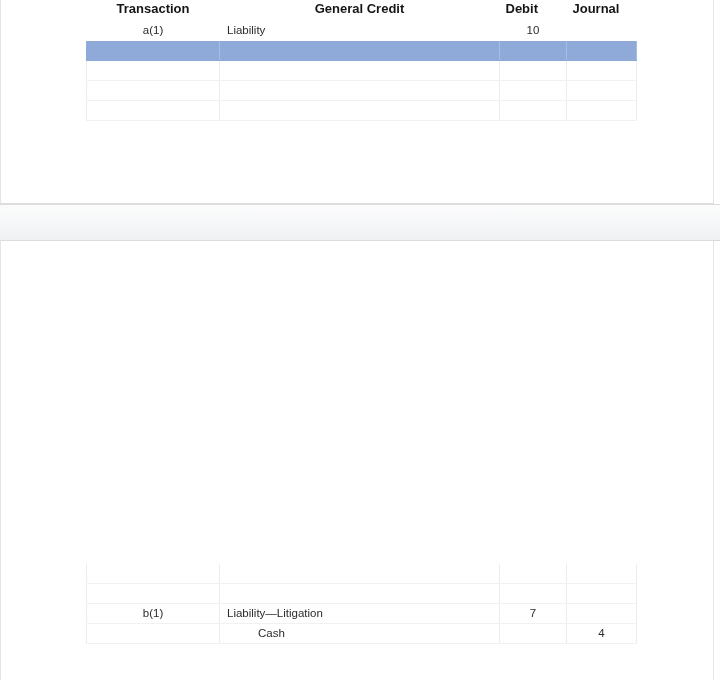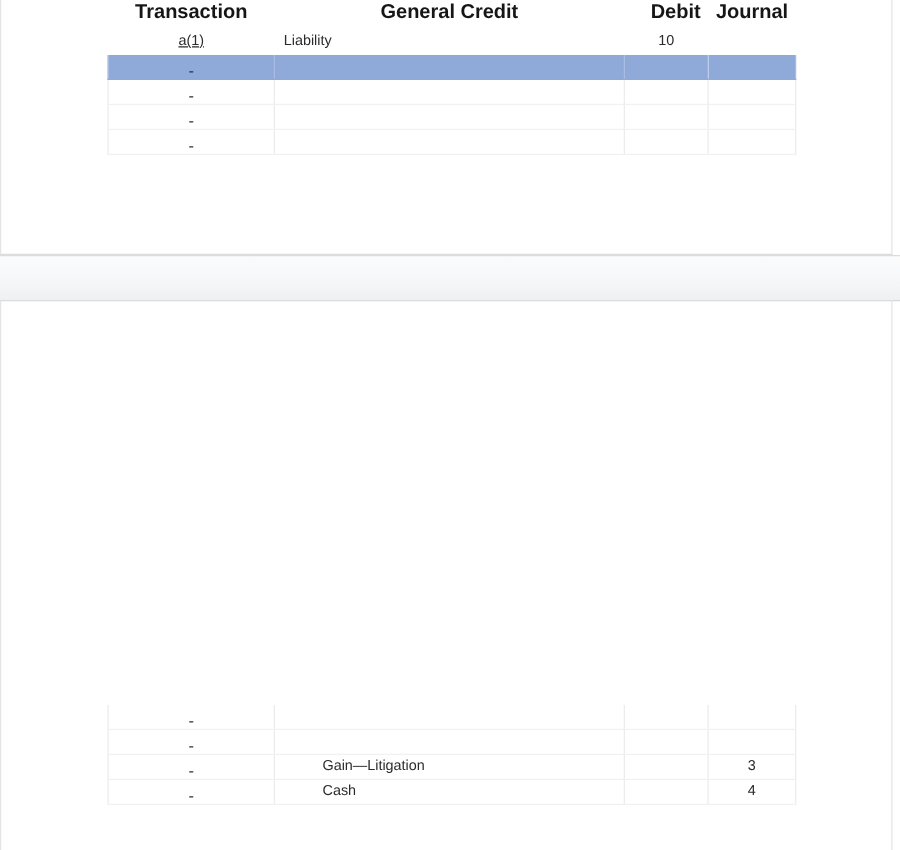--- a/index.html
+++ b/index.html
@@ -63,46 +63,46 @@
   }
   #journal-top   { left: 85px; top: 3px;   width: 550px; }
   #journal-bottom{ left: 85px; top: 323px; width: 550px; }
 
   .journal col.c-txn    { width: 133px; }
   .journal col.c-acct   { width: 280px; }
   .journal col.c-debit  { width: 67px;  }
   .journal col.c-credit { width: 70px;  }
 
   .journal th {
-    font-size: 16px;
+    font-size: 13px;
     font-weight: bold;
     color: #161616;
     text-align: center;
     padding: 0 6px 5px 6px;
     height: 19px;
     border: none;
     background: transparent;
     white-space: nowrap;
   }
   .journal th.h-debit,
-  .journal th.h-credit { text-align: right; }
+  .journal th.h-credit { text-align: left; }
 
   .journal td {
     height: 19px;
     padding: 0 7px;
     border-right: 1px solid #ececec;
     border-bottom: 1px solid #f1f1f1;
     font-size: 11.5px;
     color: #2b2b2b;
     white-space: nowrap;
     overflow: hidden;
     vertical-align: middle;
     line-height: 19px;
   }
-  .journal tr td:first-child { border-left: 1px solid #ececec; text-decoration: underline; }
+  .journal tr td:first-child { border-left: 1px solid #ececec; }
 
   .c-txn-cell    { text-align: center; color: #3a3a3a; }
   .c-acct-cell   { text-align: left;   padding-left: 8px; }
   .c-acct-cell.indent { padding-left: 38px; }
   .c-debit-cell  { text-align: center; }
   .c-credit-cell { text-align: center; }
 
   
   .journal tr.open td {
     border-right-color: transparent;
@@ -192,24 +192,24 @@
             <td class="c-debit-cell">&nbsp;</td>
             <td class="c-credit-cell">&nbsp;</td>
           </tr>
           <tr>
             <td class="c-txn-cell">&nbsp;</td>
             <td class="c-acct-cell">&nbsp;</td>
             <td class="c-debit-cell">&nbsp;</td>
             <td class="c-credit-cell">&nbsp;</td>
           </tr>
           <tr>
-            <td class="c-txn-cell">&nbsp;</td>
-            <td class="c-acct-cell indent">Gain—Litigation</td>
-            <td class="c-debit-cell">&nbsp;</td>
-            <td class="c-credit-cell">3</td>
+            <td class="c-txn-cell">b(1)</td>
+            <td class="c-acct-cell">Liability—Litigation</td>
+            <td class="c-debit-cell">7</td>
+            <td class="c-credit-cell">&nbsp;</td>
           </tr>
           <tr>
             <td class="c-txn-cell">&nbsp;</td>
             <td class="c-acct-cell indent">Cash</td>
             <td class="c-debit-cell">&nbsp;</td>
             <td class="c-credit-cell">4</td>
           </tr>
         </tbody>
     </table>
   </div>

